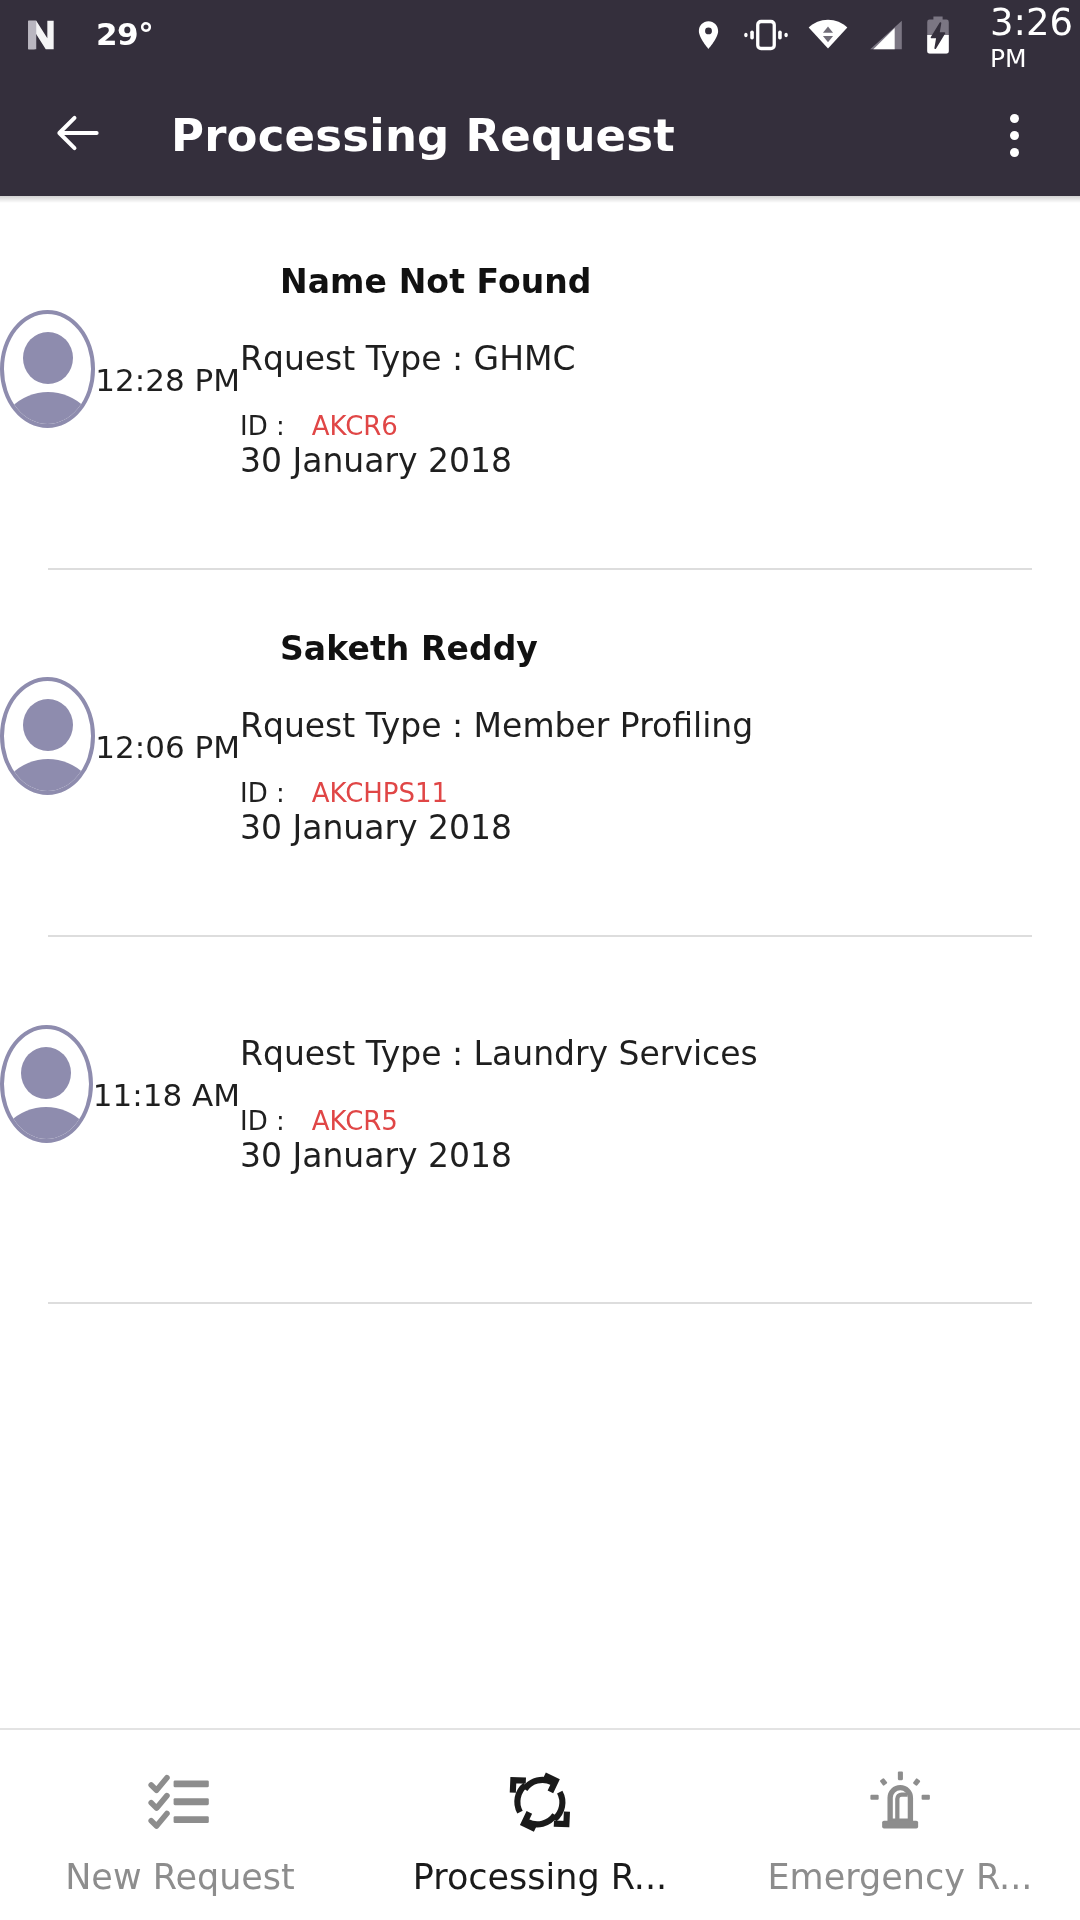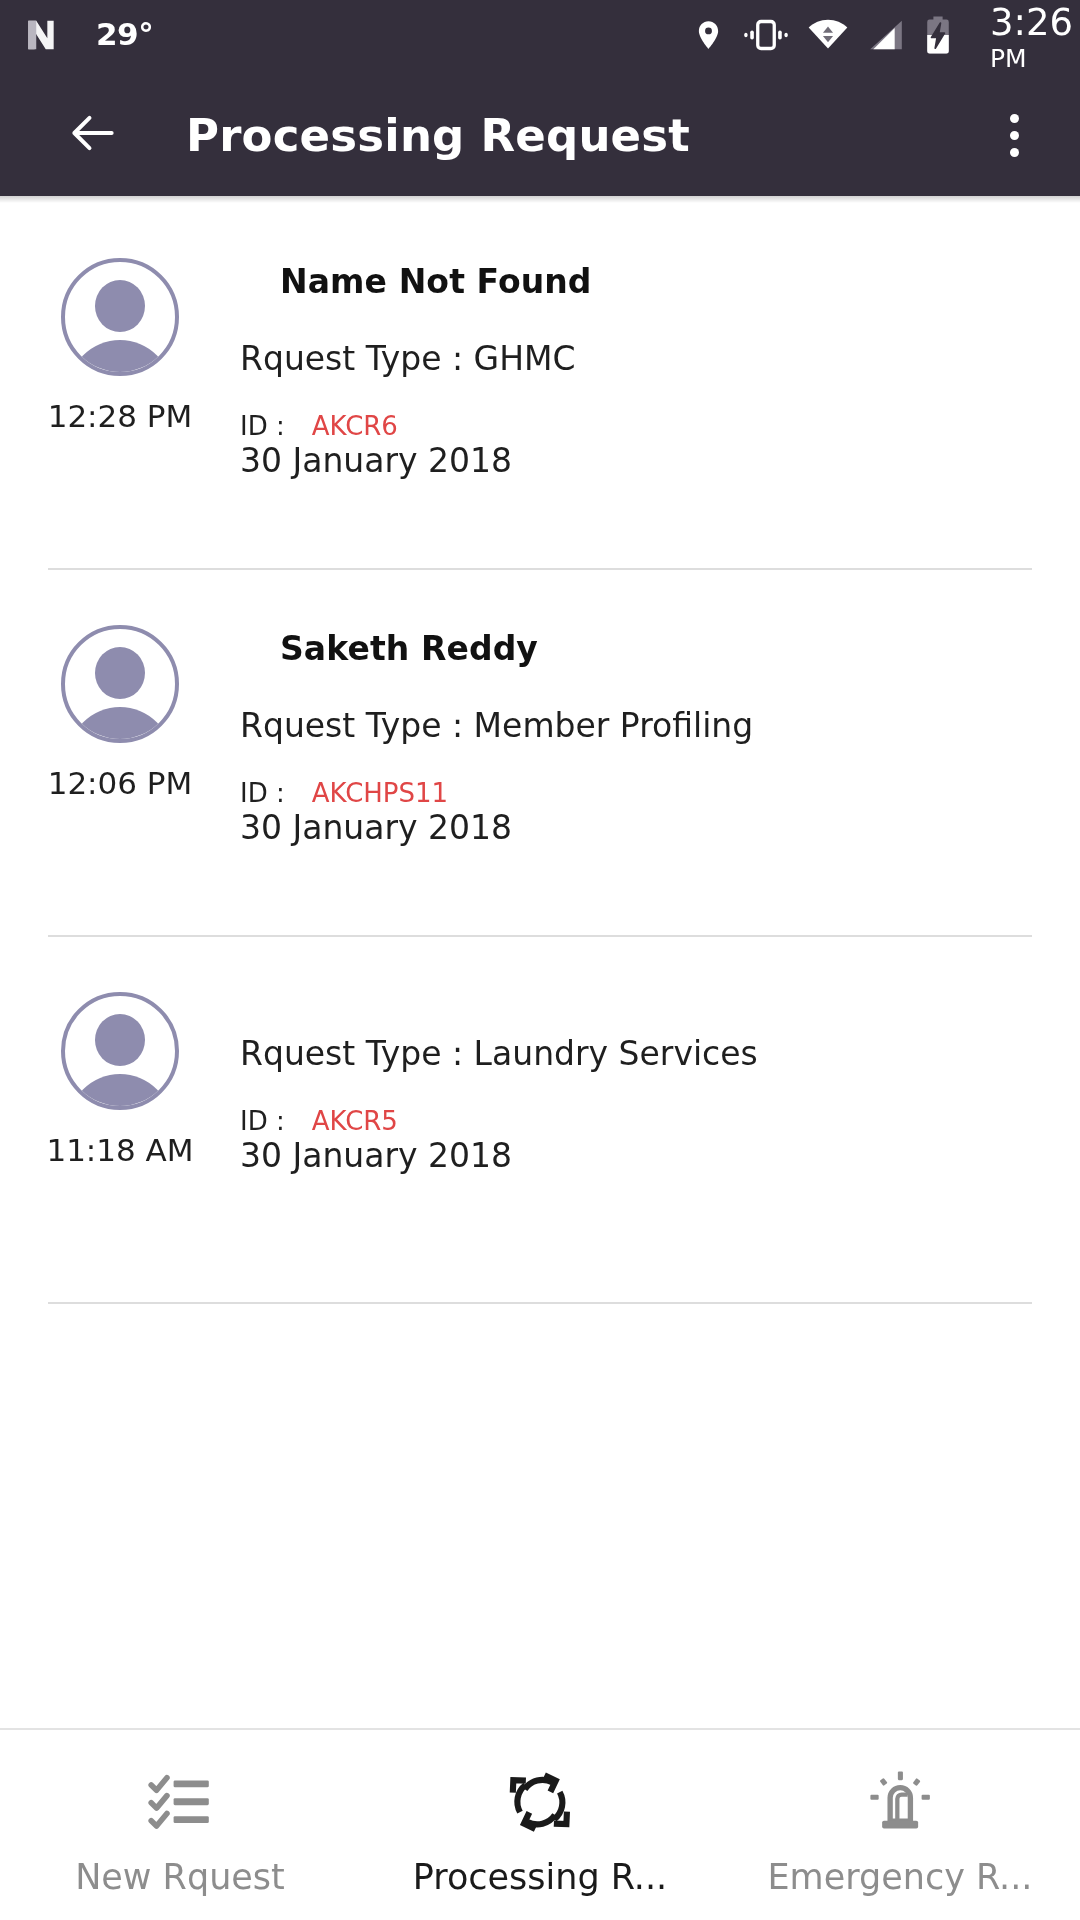--- a/index.html
+++ b/index.html
@@ -24,21 +24,21 @@
   .sb-time { color:#ffffff; font-size:37px; font-weight:400; letter-spacing:0px; }
   .sb-ampm { color:#ffffff; font-size:25px; font-weight:400; margin-left:7px; }
   .sb-timewrap { display:flex; align-items:baseline; margin-left:13px;flex-direction:column; }
   .ic { display:block; }
 
   
   .appbar {
     position:absolute; top:74px; left:0; width:1080px; height:122px;
     background:#342f3c;
     display:flex; align-items:center;
-    padding:0 28px 0 55px;
+    padding:0 28px 0 40px;
   }
   .back-btn { width:76px; height:76px; display:flex; align-items:center; justify-content:center; }
   .appbar-title {
     color:#ffffff; font-size:45px; font-weight:700;
     margin-left:55px; letter-spacing:0.2px;
     white-space:nowrap;
   }
   .overflow-btn {
     margin-left:auto; width:76px; height:84px;
     display:flex; flex-direction:column; align-items:center; justify-content:center; gap:8px;
@@ -53,21 +53,21 @@
   
   .list {
     position:absolute; top:203px; left:0; width:1080px; height:1525px;
     background:#ffffff; overflow:hidden;
   }
   .row { position:relative; height:367px; }
   .row-inner { display:flex; padding:55px 0 0 0; }
 
   .avatar-col {
     width:240px; flex:0 0 240px;
-    display:flex; flex-direction:column; align-items:center;
+    display:flex; align-items:center;
   }
   .avatar {
     width:118px; height:118px; border-radius:50%;
     border:4px solid #8e8cae; position:relative; overflow:hidden;
     background:#ffffff;
   }
   .avatar .head {
     position:absolute; width:50px; height:52px; border-radius:50%;
     background:#8e8cae; left:50%; transform:translateX(-50%); top:18px;
   }
@@ -265,21 +265,21 @@
       <div class="nav-icon">
         <svg width="64" height="64" viewBox="0 0 24 24">
           <path d="M1.2 5.6 L3.2 7.6 L7.1 2.9" fill="none" stroke="#8d8d8d" stroke-width="2.1" stroke-linecap="round" stroke-linejoin="round"></path>
           <path d="M1.2 12.3 L3.2 14.3 L7.1 9.6" fill="none" stroke="#8d8d8d" stroke-width="2.1" stroke-linecap="round" stroke-linejoin="round"></path>
           <path d="M1.2 19.0 L3.2 21.0 L7.1 16.3" fill="none" stroke="#8d8d8d" stroke-width="2.1" stroke-linecap="round" stroke-linejoin="round"></path>
           <rect x="9.6" y="3.9" width="13.2" height="2.6" rx="0.5" fill="#8d8d8d"></rect>
           <rect x="9.6" y="10.6" width="13.2" height="2.6" rx="0.5" fill="#8d8d8d"></rect>
           <rect x="9.6" y="17.3" width="13.2" height="2.6" rx="0.5" fill="#8d8d8d"></rect>
         </svg>
       </div>
-      <div class="nav-label">New Rquest</div>
+      <div class="nav-label">New Request</div>
     </div>
 
     <div class="navtab active">
       <div class="nav-icon">
         <svg width="64" height="64" viewBox="0 0 24 24">
           <path d="M6.3 7.2 A8 8 0 0 1 16.6 4.6" fill="none" stroke="#1a1a1a" stroke-width="2.3" stroke-linecap="butt"></path>
           <path d="M13.7 2.0 L17.9 4.0 L15.9 8.2" fill="none" stroke="#1a1a1a" stroke-width="2.3" stroke-linecap="butt" stroke-linejoin="miter"></path>
           <path d="M19.4 8.3 A8 8 0 0 1 17.4 18.4" fill="none" stroke="#1a1a1a" stroke-width="2.3" stroke-linecap="butt"></path>
           <path d="M22.1 15.6 L21.9 20.3 L17.2 20.1" fill="none" stroke="#1a1a1a" stroke-width="2.3" stroke-linecap="butt" stroke-linejoin="miter"></path>
           <path d="M17.6 16.9 A8 8 0 0 1 7.3 19.5" fill="none" stroke="#1a1a1a" stroke-width="2.3" stroke-linecap="butt"></path>

